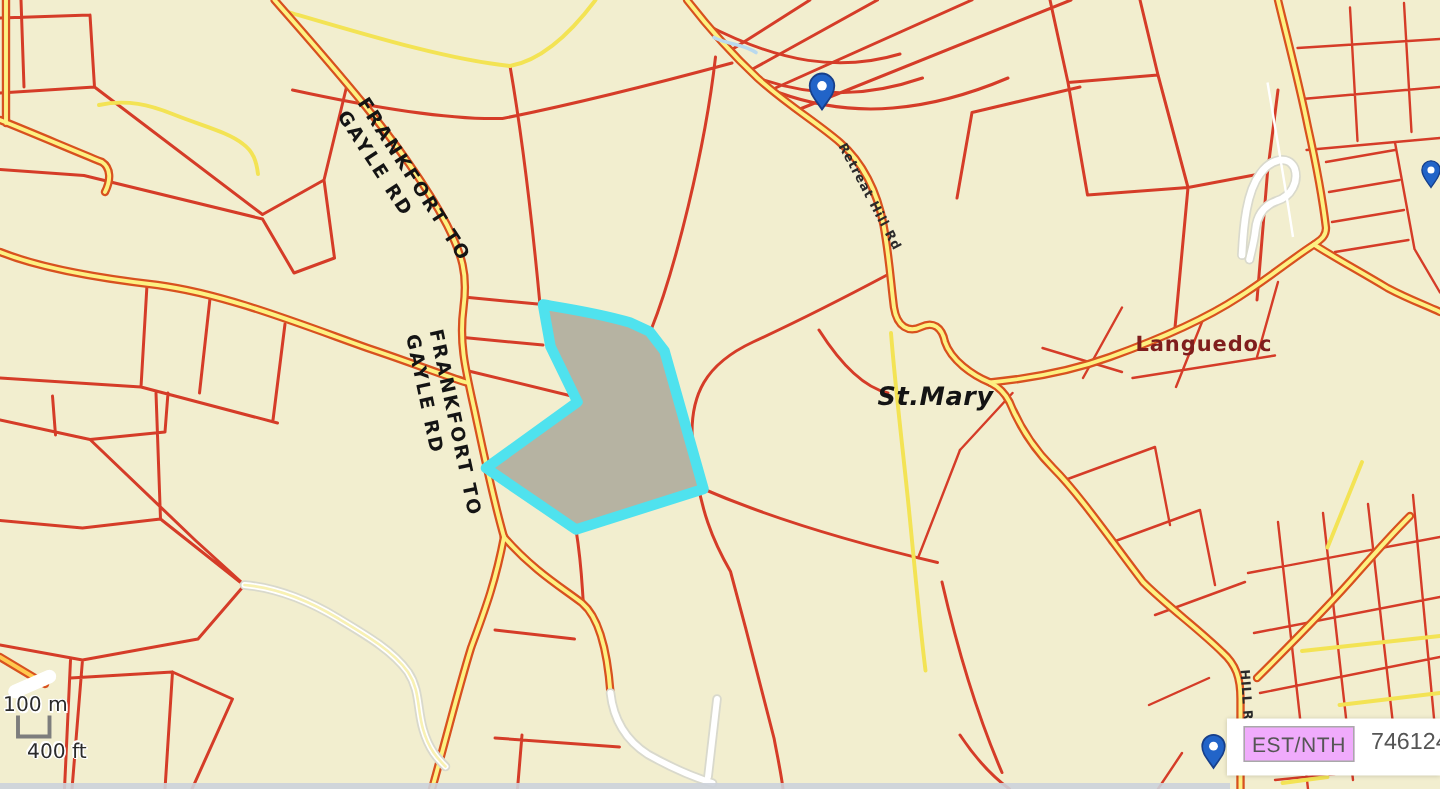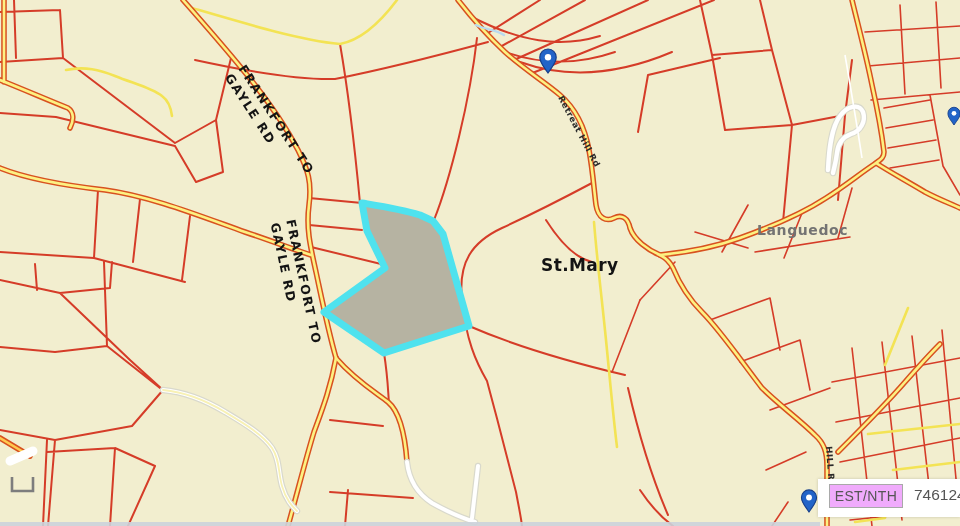--- a/index.html
+++ b/index.html
@@ -18,21 +18,21 @@
   .white-case{fill:none;stroke:var(--white-road-case);stroke-width:6.4;stroke-linecap:round;stroke-linejoin:round;}
   .white-fill{fill:none;stroke:var(--white-road);stroke-width:4;stroke-linecap:round;stroke-linejoin:round;}
   .stream{fill:none;stroke:var(--stream);stroke-width:2.4;stroke-linecap:round;}
   .hl{fill:var(--highlight-fill);stroke:var(--highlight-stroke);stroke-width:7;stroke-linejoin:round;}
   .pin-body{fill:var(--pin);stroke:var(--pin-dark);stroke-width:1.2;}
   .pin-hole{fill:#ffffff;}
   
   .maplabel{position:absolute;color:var(--label);white-space:nowrap;transform-origin:0 0;}
   .roadname{font-size:12.5px;font-weight:bold;letter-spacing:1.6px;line-height:1.3;}
   .place1{font-size:17px;font-weight:bold;letter-spacing:.4px;}
-  .place2{font-size:14px;font-weight:600;letter-spacing:.6px;color:#737373;}
+  .place2{font-size:14px;font-weight:600;letter-spacing:.6px;color:#7f1d1d;}
   .tinyroad{font-size:8.5px;font-weight:600;color:#2a2a2a;letter-spacing:.6px;}
   
   .scalebar{position:absolute;left:0;top:456px;width:120px;height:60px;color:#2b2b2b;}
   .scalebar .txt{position:absolute;font-size:13.5px;font-weight:500;
      text-shadow:1px 0 0 #fff,-1px 0 0 #fff,0 1px 0 #fff,0 -1px 0 #fff,1px 1px 0 #fff,-1px -1px 0 #fff;}
   
   .coordpanel{position:absolute;left:818px;top:479px;width:142px;height:38px;background:#fff;
      box-shadow:0 0 3px rgba(0,0,0,.18);overflow:hidden;}
   .coordpanel .estnth{position:absolute;left:11px;top:5px;width:72px;height:22px;border:1px solid #a9a9a9;
      display:flex;align-items:center;justify-content:center;font-size:14px;color:#555;letter-spacing:.4px;
@@ -127,26 +127,30 @@
 
   <div class="maplabel roadname" style="left:248px;top:62px;transform:rotate(57deg);">
     <div>FRANKFORT TO</div>
     <div>GAYLE RD</div>
   </div>
   <div class="maplabel roadname" style="left:298px;top:218px;transform:rotate(78deg);">
     <div>FRANKFORT TO</div>
     <div>GAYLE RD</div>
   </div>
 
-  <div class="maplabel place1" style="left:541px;top:255px;">St.Mary</div>
+  <div class="maplabel place1" style="left:585px;top:255px;font-style:italic;">St.Mary</div>
   <div class="maplabel place2" style="left:757px;top:222px;">Languedoc</div>
 
   <div class="maplabel tinyroad" style="left:565px;top:94px;transform:rotate(62deg);">Retreat Hill Rd</div>
   <div class="maplabel tinyroad" style="left:834px;top:446px;transform:rotate(86deg);">HILL RD</div>
 
+  <div class="scalebar">
+    <span class="txt" style="left:2px;top:6px;">100 m</span>
+    <span class="txt" style="left:18px;top:37px;">400 ft</span>
+  </div>
 
   <div class="bottomstrip"></div>
 
   <div class="coordpanel">
     <div class="estnth">EST/NTH</div>
     <div class="val">746124.2</div>
   </div>
 
 </div>
 

